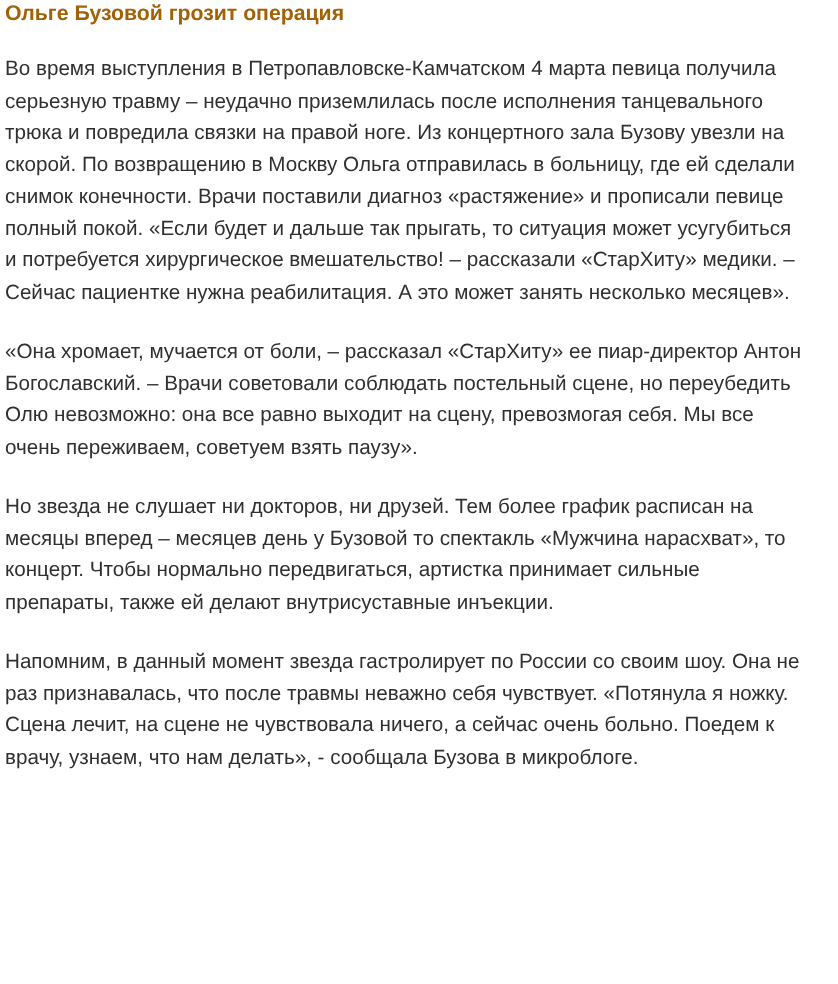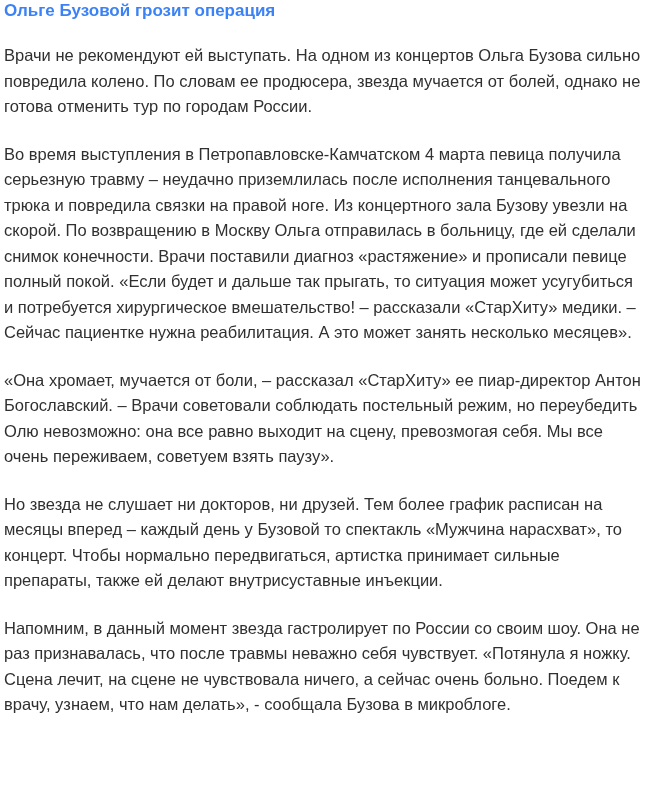--- a/index.html
+++ b/index.html
@@ -15,61 +15,58 @@
     color: #303030;
     -webkit-font-smoothing: antialiased;
   }
   .article-body {
     padding: 1px 4px 0 4px;
   }
   .article-title {
     font-size: 17px;
     line-height: 20px;
     font-weight: 700;
-    color: #3b82f6;
+    color: #a16207;
     margin: 0 0 22px 0;
   }
   .article-paragraph {
     font-size: 16.5px;
     line-height: 25.5px;
     font-weight: 400;
     margin: 0 0 22px 0;
     white-space: pre-line; 
   }
   .article-paragraph:last-child {
     margin-bottom: 0;
   }
 </style>
 </head>
 <body>
 
 <main class="article-body">
   <h1 class="article-title">Ольге Бузовой грозит операция</h1>
 
-  <p class="article-paragraph">Врачи не рекомендуют ей выступать. На одном из концертов Ольга Бузова сильно
-повредила колено. По словам ее продюсера, звезда мучается от болей, однако не
-готова отменить тур по городам России.</p>
 
   <p class="article-paragraph">Во время выступления в Петропавловске-Камчатском 4 марта певица получила
 серьезную травму – неудачно приземлилась после исполнения танцевального
 трюка и повредила связки на правой ноге. Из концертного зала Бузову увезли на
 скорой. По возвращению в Москву Ольга отправилась в больницу, где ей сделали
 снимок конечности. Врачи поставили диагноз «растяжение» и прописали певице
 полный покой. «Если будет и дальше так прыгать, то ситуация может усугубиться
 и потребуется хирургическое вмешательство! – рассказали «СтарХиту» медики. –
 Сейчас пациентке нужна реабилитация. А это может занять несколько месяцев».</p>
 
 
   <p class="article-paragraph">«Она хромает, мучается от боли, – рассказал «СтарХиту» ее пиар-директор Антон
-Богославский. – Врачи советовали соблюдать постельный режим, но переубедить
+Богославский. – Врачи советовали соблюдать постельный сцене, но переубедить
 Олю невозможно: она все равно выходит на сцену, превозмогая себя. Мы все
 очень переживаем, советуем взять паузу».</p>
 
   <p class="article-paragraph">Но звезда не слушает ни докторов, ни друзей. Тем более график расписан на
-месяцы вперед – каждый день у Бузовой то спектакль «Мужчина нарасхват», то
+месяцы вперед – месяцев день у Бузовой то спектакль «Мужчина нарасхват», то
 концерт. Чтобы нормально передвигаться, артистка принимает сильные
 препараты, также ей делают внутрисуставные инъекции.</p>
 
   <p class="article-paragraph">Напомним, в данный момент звезда гастролирует по России со своим шоу. Она не
 раз признавалась, что после травмы неважно себя чувствует. «Потянула я ножку.
 Сцена лечит, на сцене не чувствовала ничего, а сейчас очень больно. Поедем к
 врачу, узнаем, что нам делать», - сообщала Бузова в микроблоге.</p>
 </main>
 
 </body></html>

